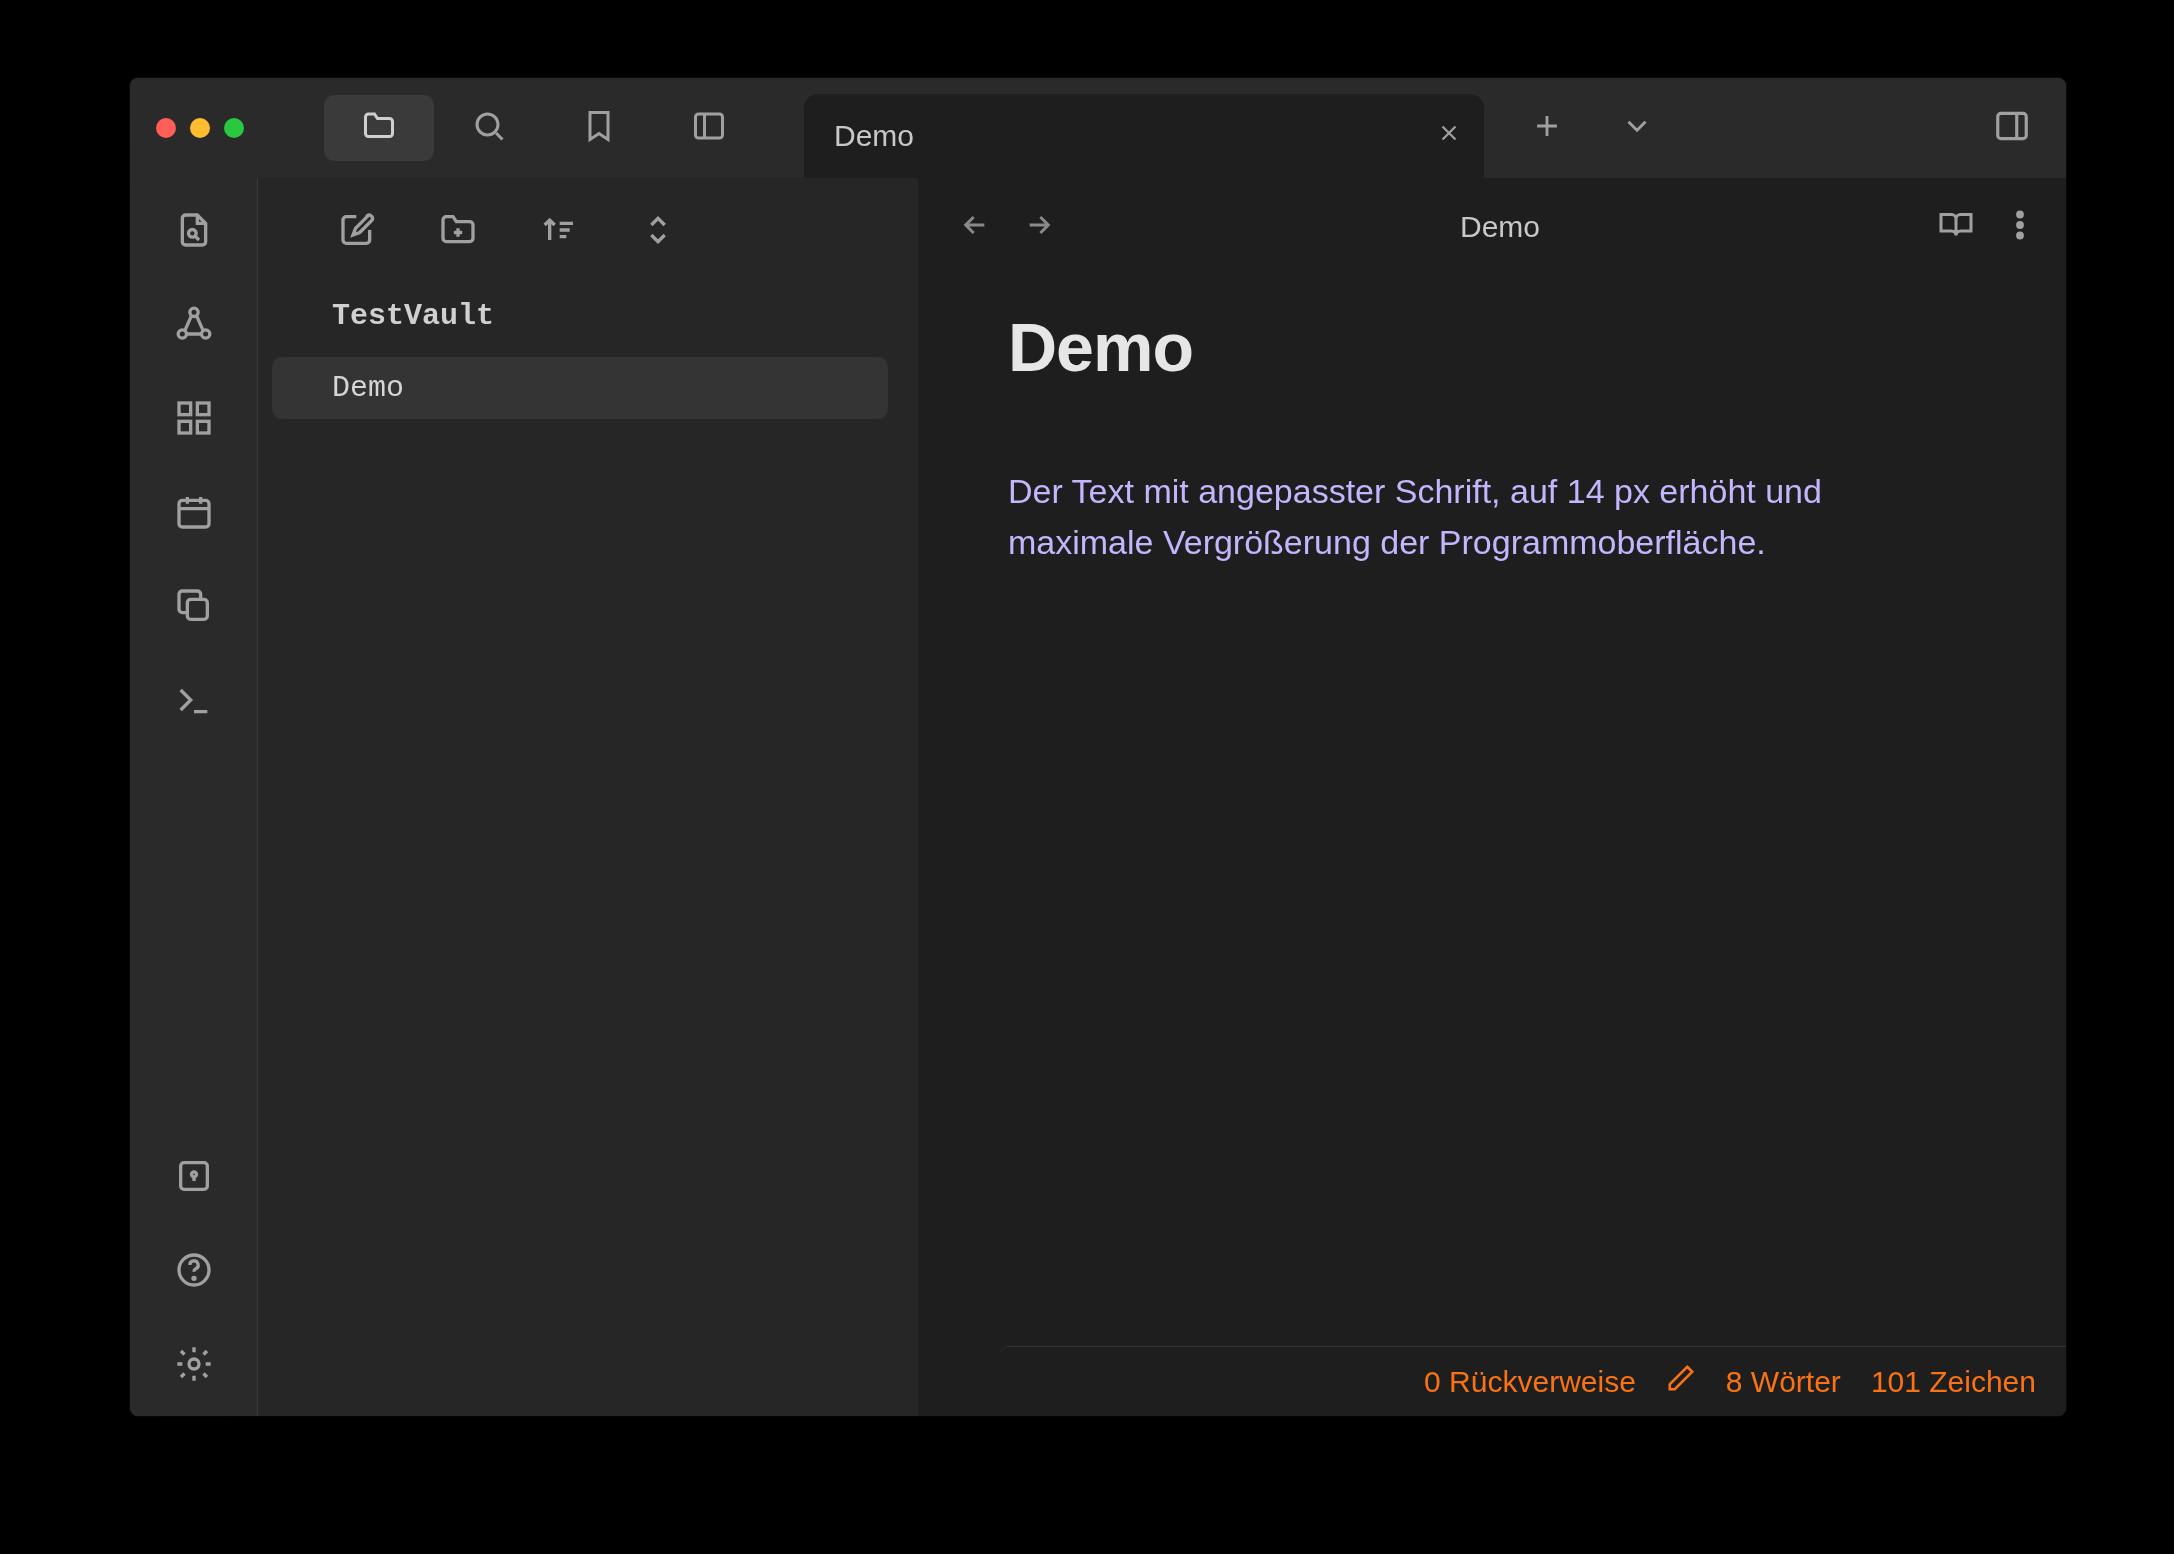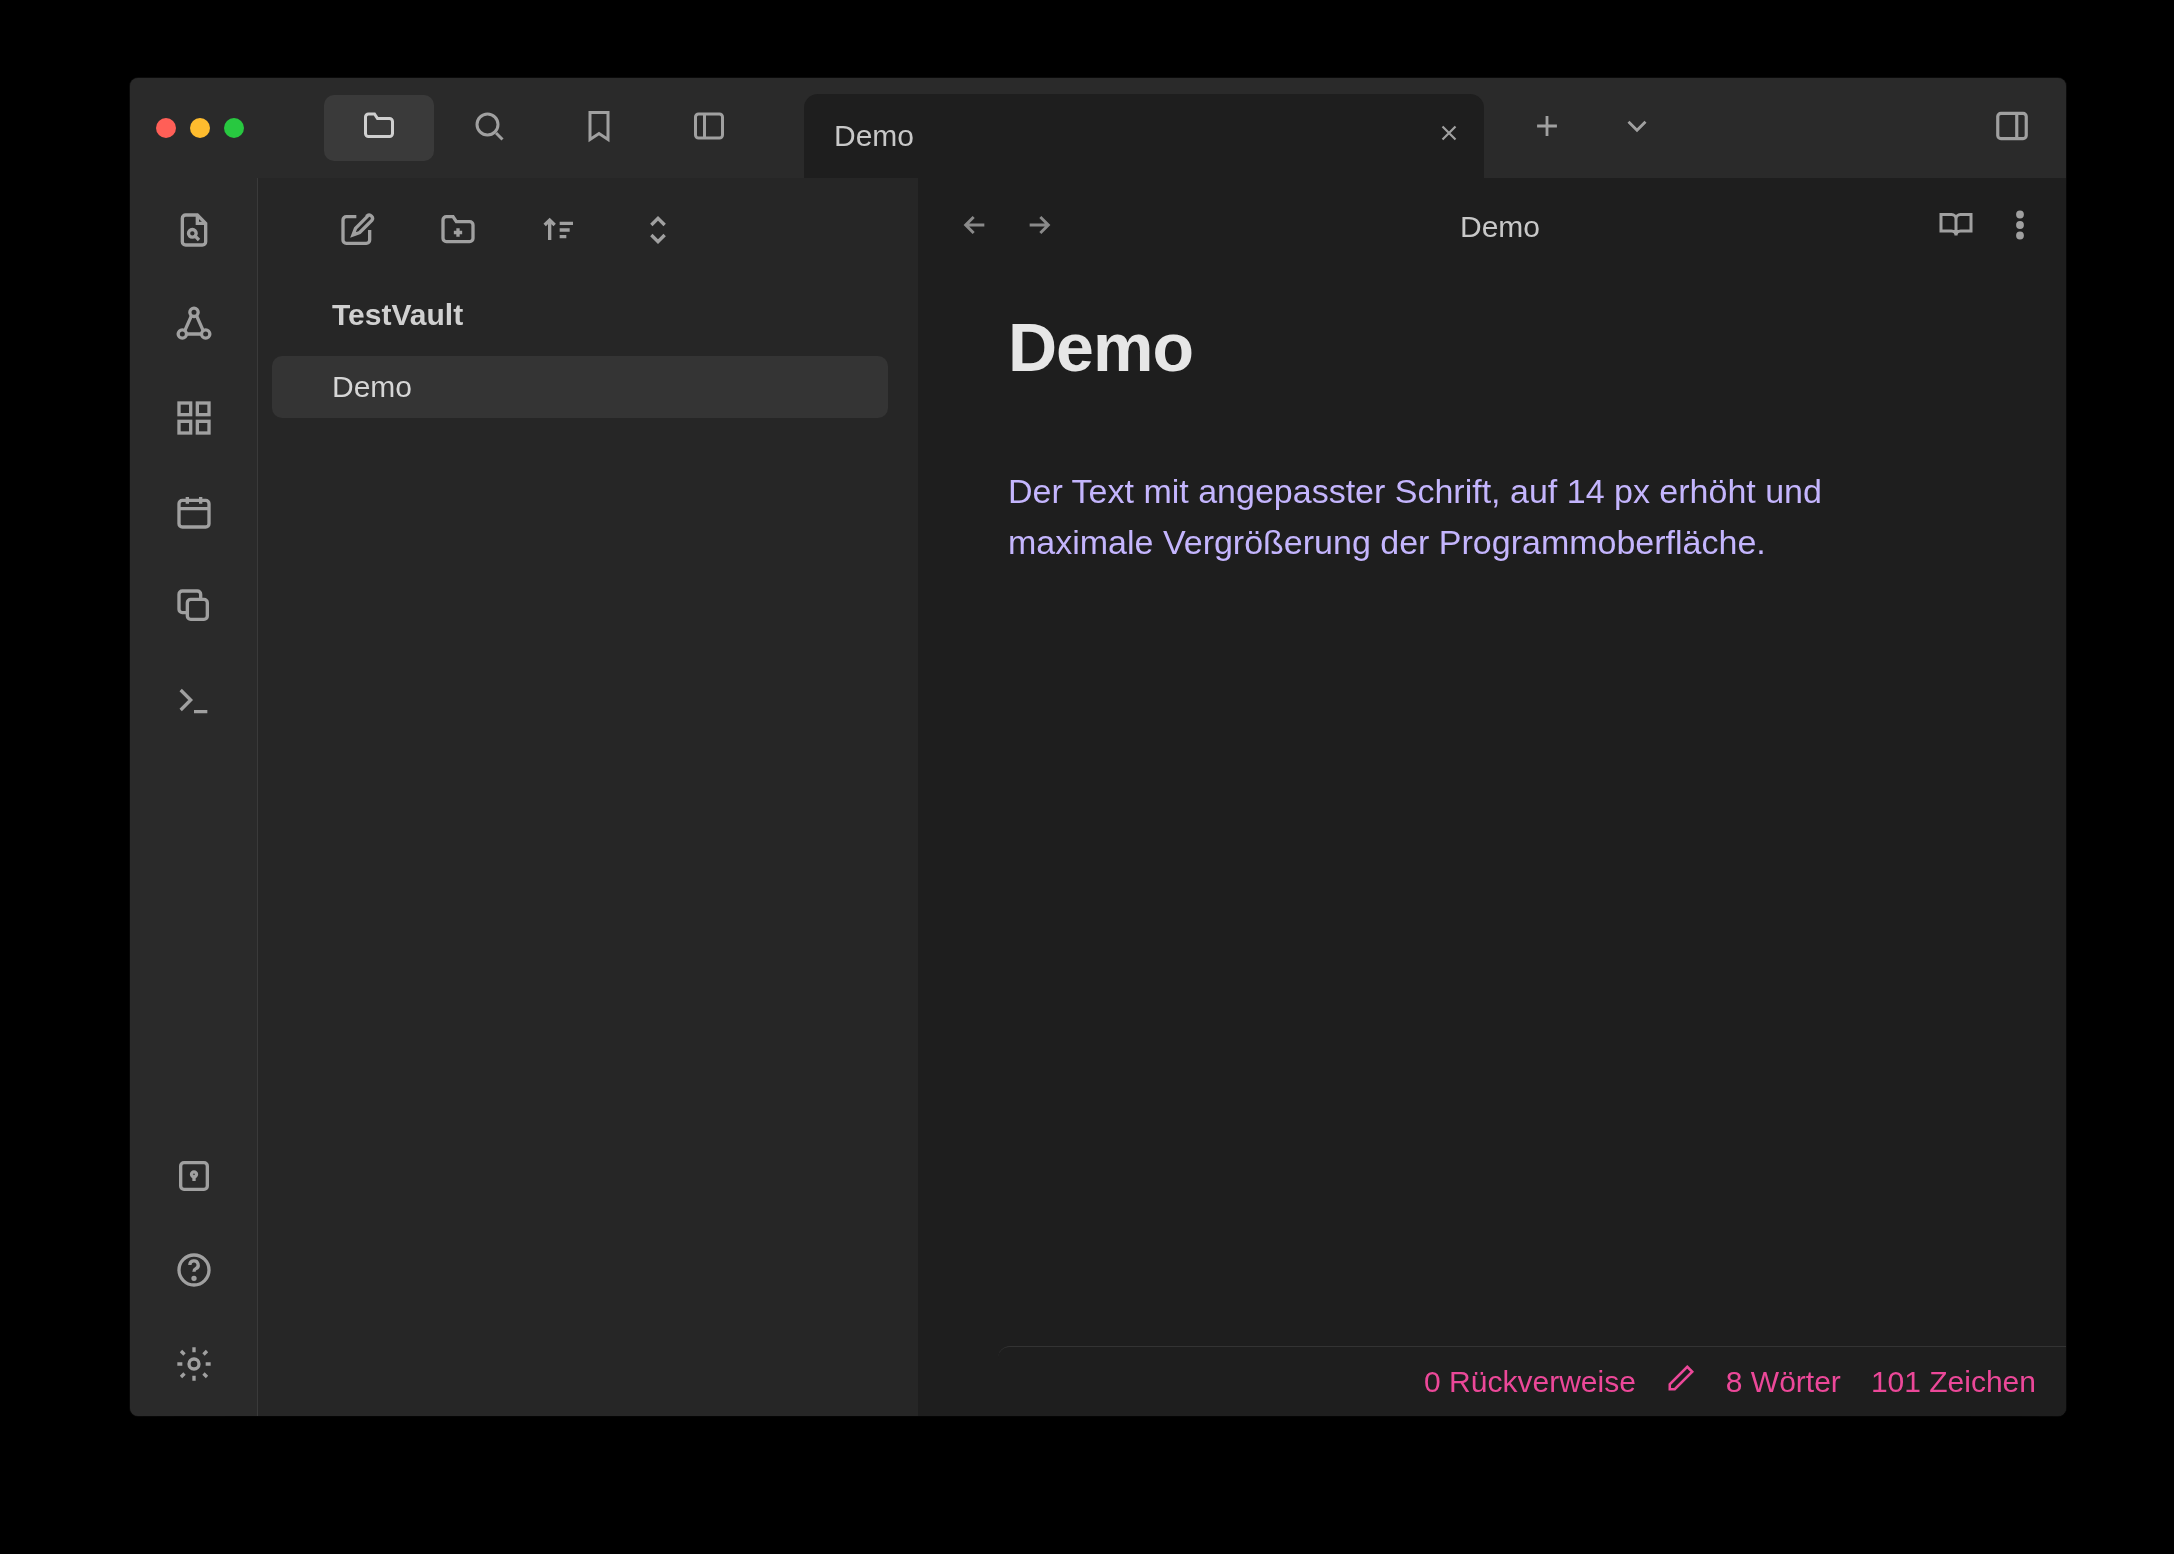--- a/index.html
+++ b/index.html
@@ -140,20 +140,21 @@
     color:#a0a0a0;
   }
   .ribbon-btn svg { width: 40px; height: 40px; stroke: currentColor; fill:none; stroke-width:2; }
 
   
   .explorer {
     width: 660px;
     background: #262626;
     display:flex;
     flex-direction:column;
+    font-family:Liberation Mono, monospace;
   }
   .explorer-toolbar {
     display:flex;
     gap: 60px;
     padding: 32px 0 20px 80px;
     align-items:center;
   }
   .ex-btn { color:#a0a0a0; display:flex; align-items:center; justify-content:center; }
   .ex-btn svg { width: 40px; height: 40px; stroke: currentColor; fill:none; stroke-width:2; }
 
@@ -219,21 +220,21 @@
 
   .statusbar {
     height: 70px;
     border-top: 1px solid #333;
     display:flex;
     align-items:center;
     justify-content:flex-end;
     gap: 30px;
     padding: 0 30px 0 0;
     font-size: 30px;
-    color:#ec4899;
+    color:#f97316;
     background:#1e1e1e;
     margin-left: 80px;
     border-top-left-radius: 12px;
   }
   .status-sep { display:flex; align-items:center; gap:14px; }
   .status-sep svg { width:30px; height:30px; stroke:currentColor; fill:none; stroke-width:2; }
 
 </style>
 </head>
 <body>

